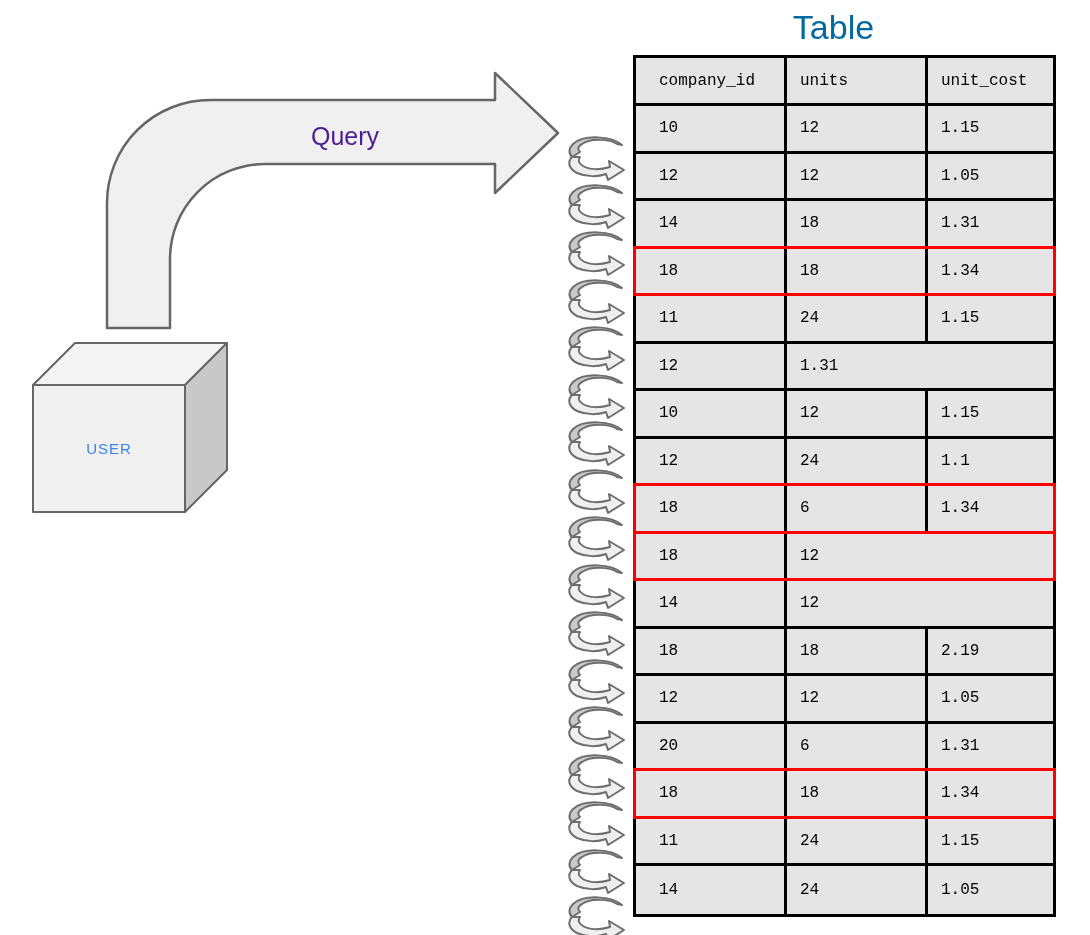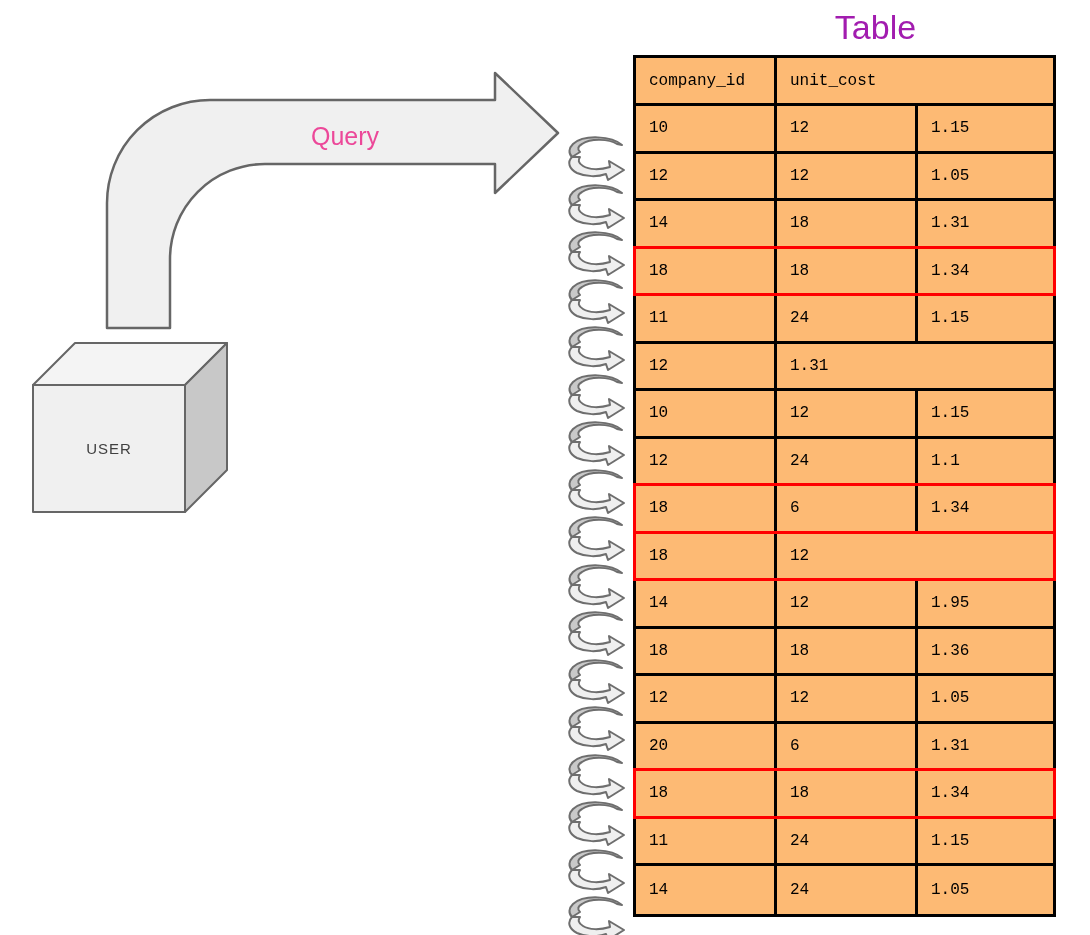--- a/index.html
+++ b/index.html
@@ -12,44 +12,44 @@
 
   
   .shape{fill:var(--shape-fill);stroke:var(--shape-stroke);stroke-width:2.5;stroke-linejoin:round;}
   .cube-top{fill:var(--box-top-fill);stroke:var(--shape-stroke);stroke-width:2;stroke-linejoin:round;}
   .cube-side{fill:var(--box-side-fill);stroke:var(--shape-stroke);stroke-width:2;stroke-linejoin:round;}
   .cube-front{fill:var(--shape-fill);stroke:var(--shape-stroke);stroke-width:2;stroke-linejoin:round;}
 
   .query-label{
     position:absolute;left:270px;top:118px;width:150px;height:36px;
     display:flex;align-items:center;justify-content:center;
-    font-size:25px;color:#ec4899;
+    font-size:25px;color:#4c1d95;
   }
   .user-label{
     position:absolute;left:33px;top:385px;width:152px;height:127px;
     display:flex;align-items:center;justify-content:center;
-    font-size:15px;letter-spacing:1px;color:#404040;
+    font-size:15px;letter-spacing:1px;color:#3b82f6;
   }
 
   
   #spirals .spiral{position:absolute;left:563px;width:66px;height:52px;}
   .spiral .dark{fill:var(--loop-dark-fill);stroke:var(--loop-stroke);stroke-width:2;stroke-linejoin:round;}
   .spiral .light{fill:var(--loop-light-fill);stroke:var(--loop-stroke);stroke-width:2;stroke-linejoin:round;}
 
   
   .table-title{
-    position:absolute;left:664px;top:8px;width:423px;height:42px;
-    text-align:center;font-size:34px;color:#a21caf;
+    position:absolute;left:622px;top:8px;width:423px;height:42px;
+    text-align:center;font-size:34px;color:#0369a1;
   }
   .dtable{
     position:absolute;left:633px;top:55px;width:423px;
     border:3px solid var(--table-border);background:#fff;
     font-family:"Liberation Mono","DejaVu Sans Mono",monospace;font-size:16px;
   }
-  .row{display:flex;height:47.5px;border-bottom:3px solid var(--table-border);position:relative;background:#fdba74;}
+  .row{display:flex;height:47.5px;border-bottom:3px solid var(--table-border);position:relative;background:#e5e5e5;padding-left:10px;}
   .row:last-child{border-bottom:none;}
   .row.header{height:48px;}
   .cell{
     flex:0 0 141px;display:flex;align-items:center;padding-left:13px;
     border-right:3px solid var(--table-border);overflow:hidden;white-space:nowrap;
   }
   .cell:last-child{flex:1 1 auto;border-right:none;}
   .row.hl::after{
     content:"";position:absolute;left:-3px;right:-3px;top:-3px;bottom:-3px;
     border:3px solid var(--highlight-border);pointer-events:none;z-index:3;
@@ -142,20 +142,21 @@
     <path class="light" d="M 9 25 C 4 30, 6 37, 14 41 C 23 45, 35 45, 43 42 L 45 48 L 61 38 L 46 29 L 47 35 C 37 38, 26 38, 20 34 C 15 31, 15 28, 17 25 Z"></path>
     <path class="dark" d="M 59 13 C 49 4, 21 2, 10 12 C 6 16, 5 21, 9 25 L 17 20 C 14 17, 15 14, 19 12 C 28 6, 46 7, 54 12 Z"></path>
   </svg>
     </div>
 
   <div class="table-title">Table</div>
 
   <div class="dtable">
     <div class="row header">
       <div class="cell">company_id</div>
+      <div class="cell">units</div>
       <div class="cell">unit_cost</div>
     </div>
     <div id="rows">
         <div class="row">
     <div class="cell c0">10</div>
     <div class="cell c1">12</div>
     <div class="cell c2">1.15</div>
   </div>
         <div class="row">
     <div class="cell c0">12</div>
@@ -196,26 +197,25 @@
     <div class="cell c1">6</div>
     <div class="cell c2">1.34</div>
   </div>
         <div class="row hl">
     <div class="cell c0">18</div>
     <div class="cell c1">12</div>
   </div>
         <div class="row">
     <div class="cell c0">14</div>
     <div class="cell c1">12</div>
-    <div class="cell c2">1.95</div>
-  </div>
-        <div class="row">
-    <div class="cell c0">18</div>
-    <div class="cell c1">18</div>
-    <div class="cell c2">1.36</div>
+  </div>
+        <div class="row">
+    <div class="cell c0">18</div>
+    <div class="cell c1">18</div>
+    <div class="cell c2">2.19</div>
   </div>
         <div class="row">
     <div class="cell c0">12</div>
     <div class="cell c1">12</div>
     <div class="cell c2">1.05</div>
   </div>
         <div class="row">
     <div class="cell c0">20</div>
     <div class="cell c1">6</div>
     <div class="cell c2">1.31</div>

